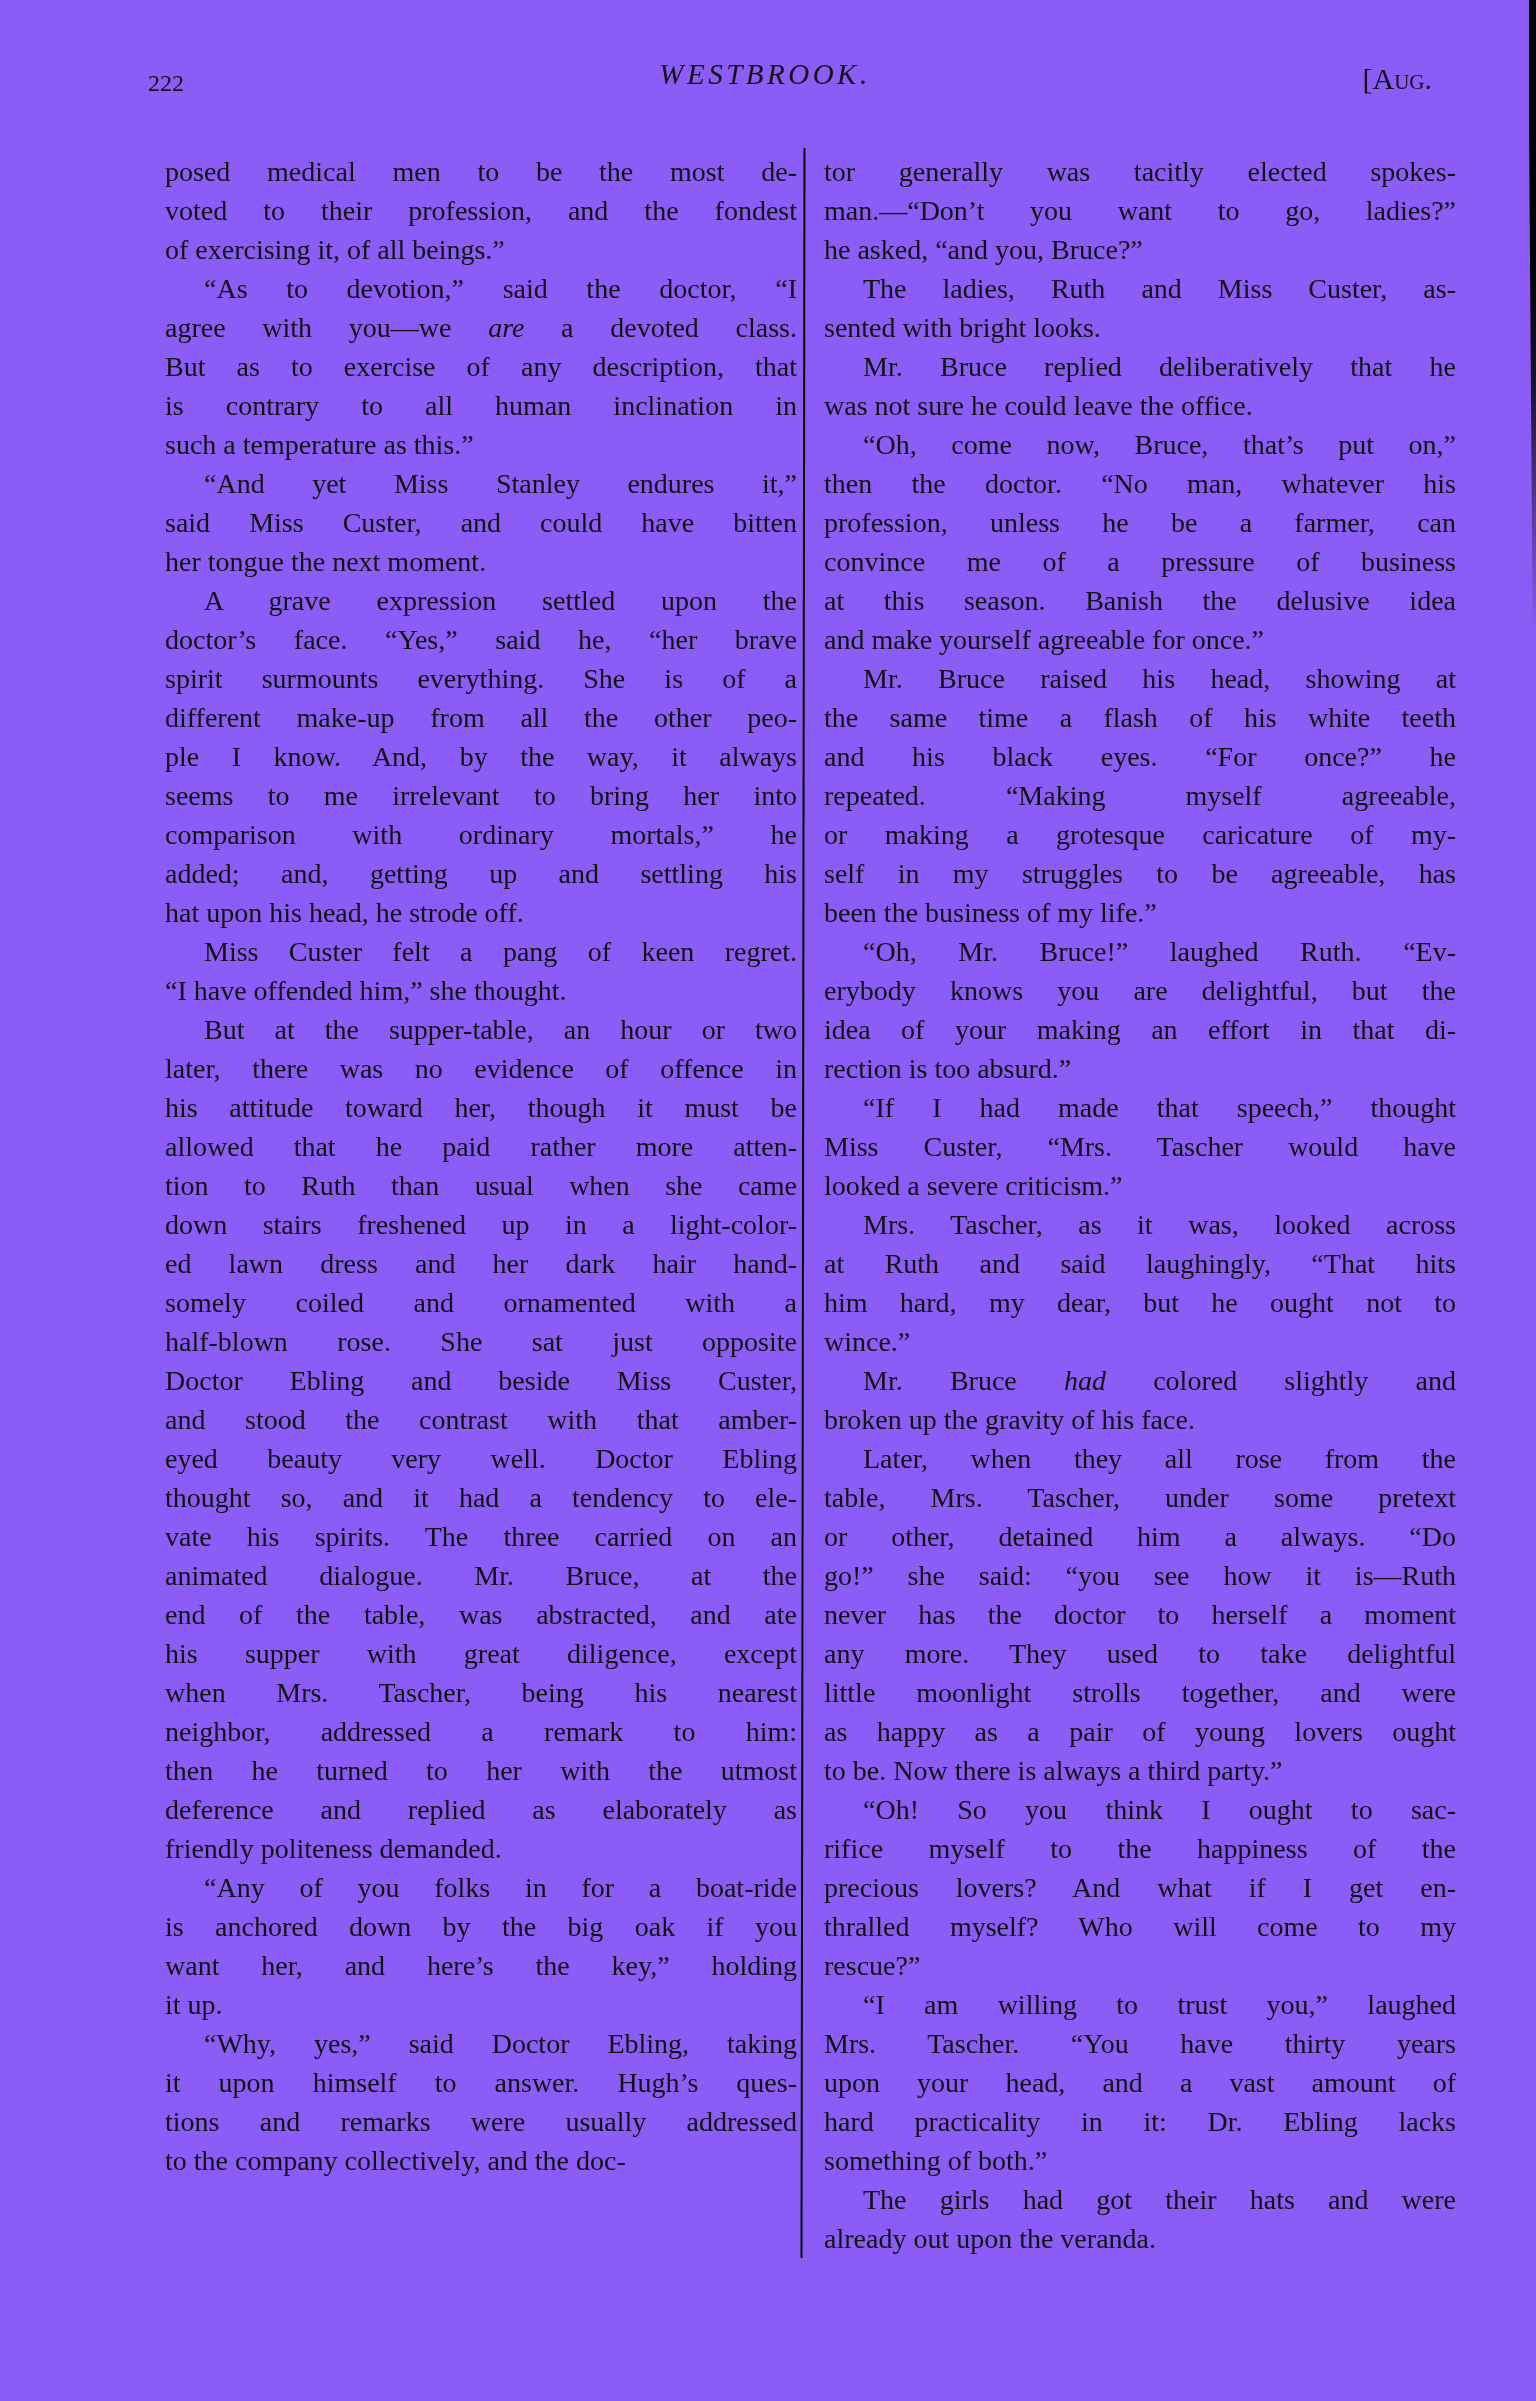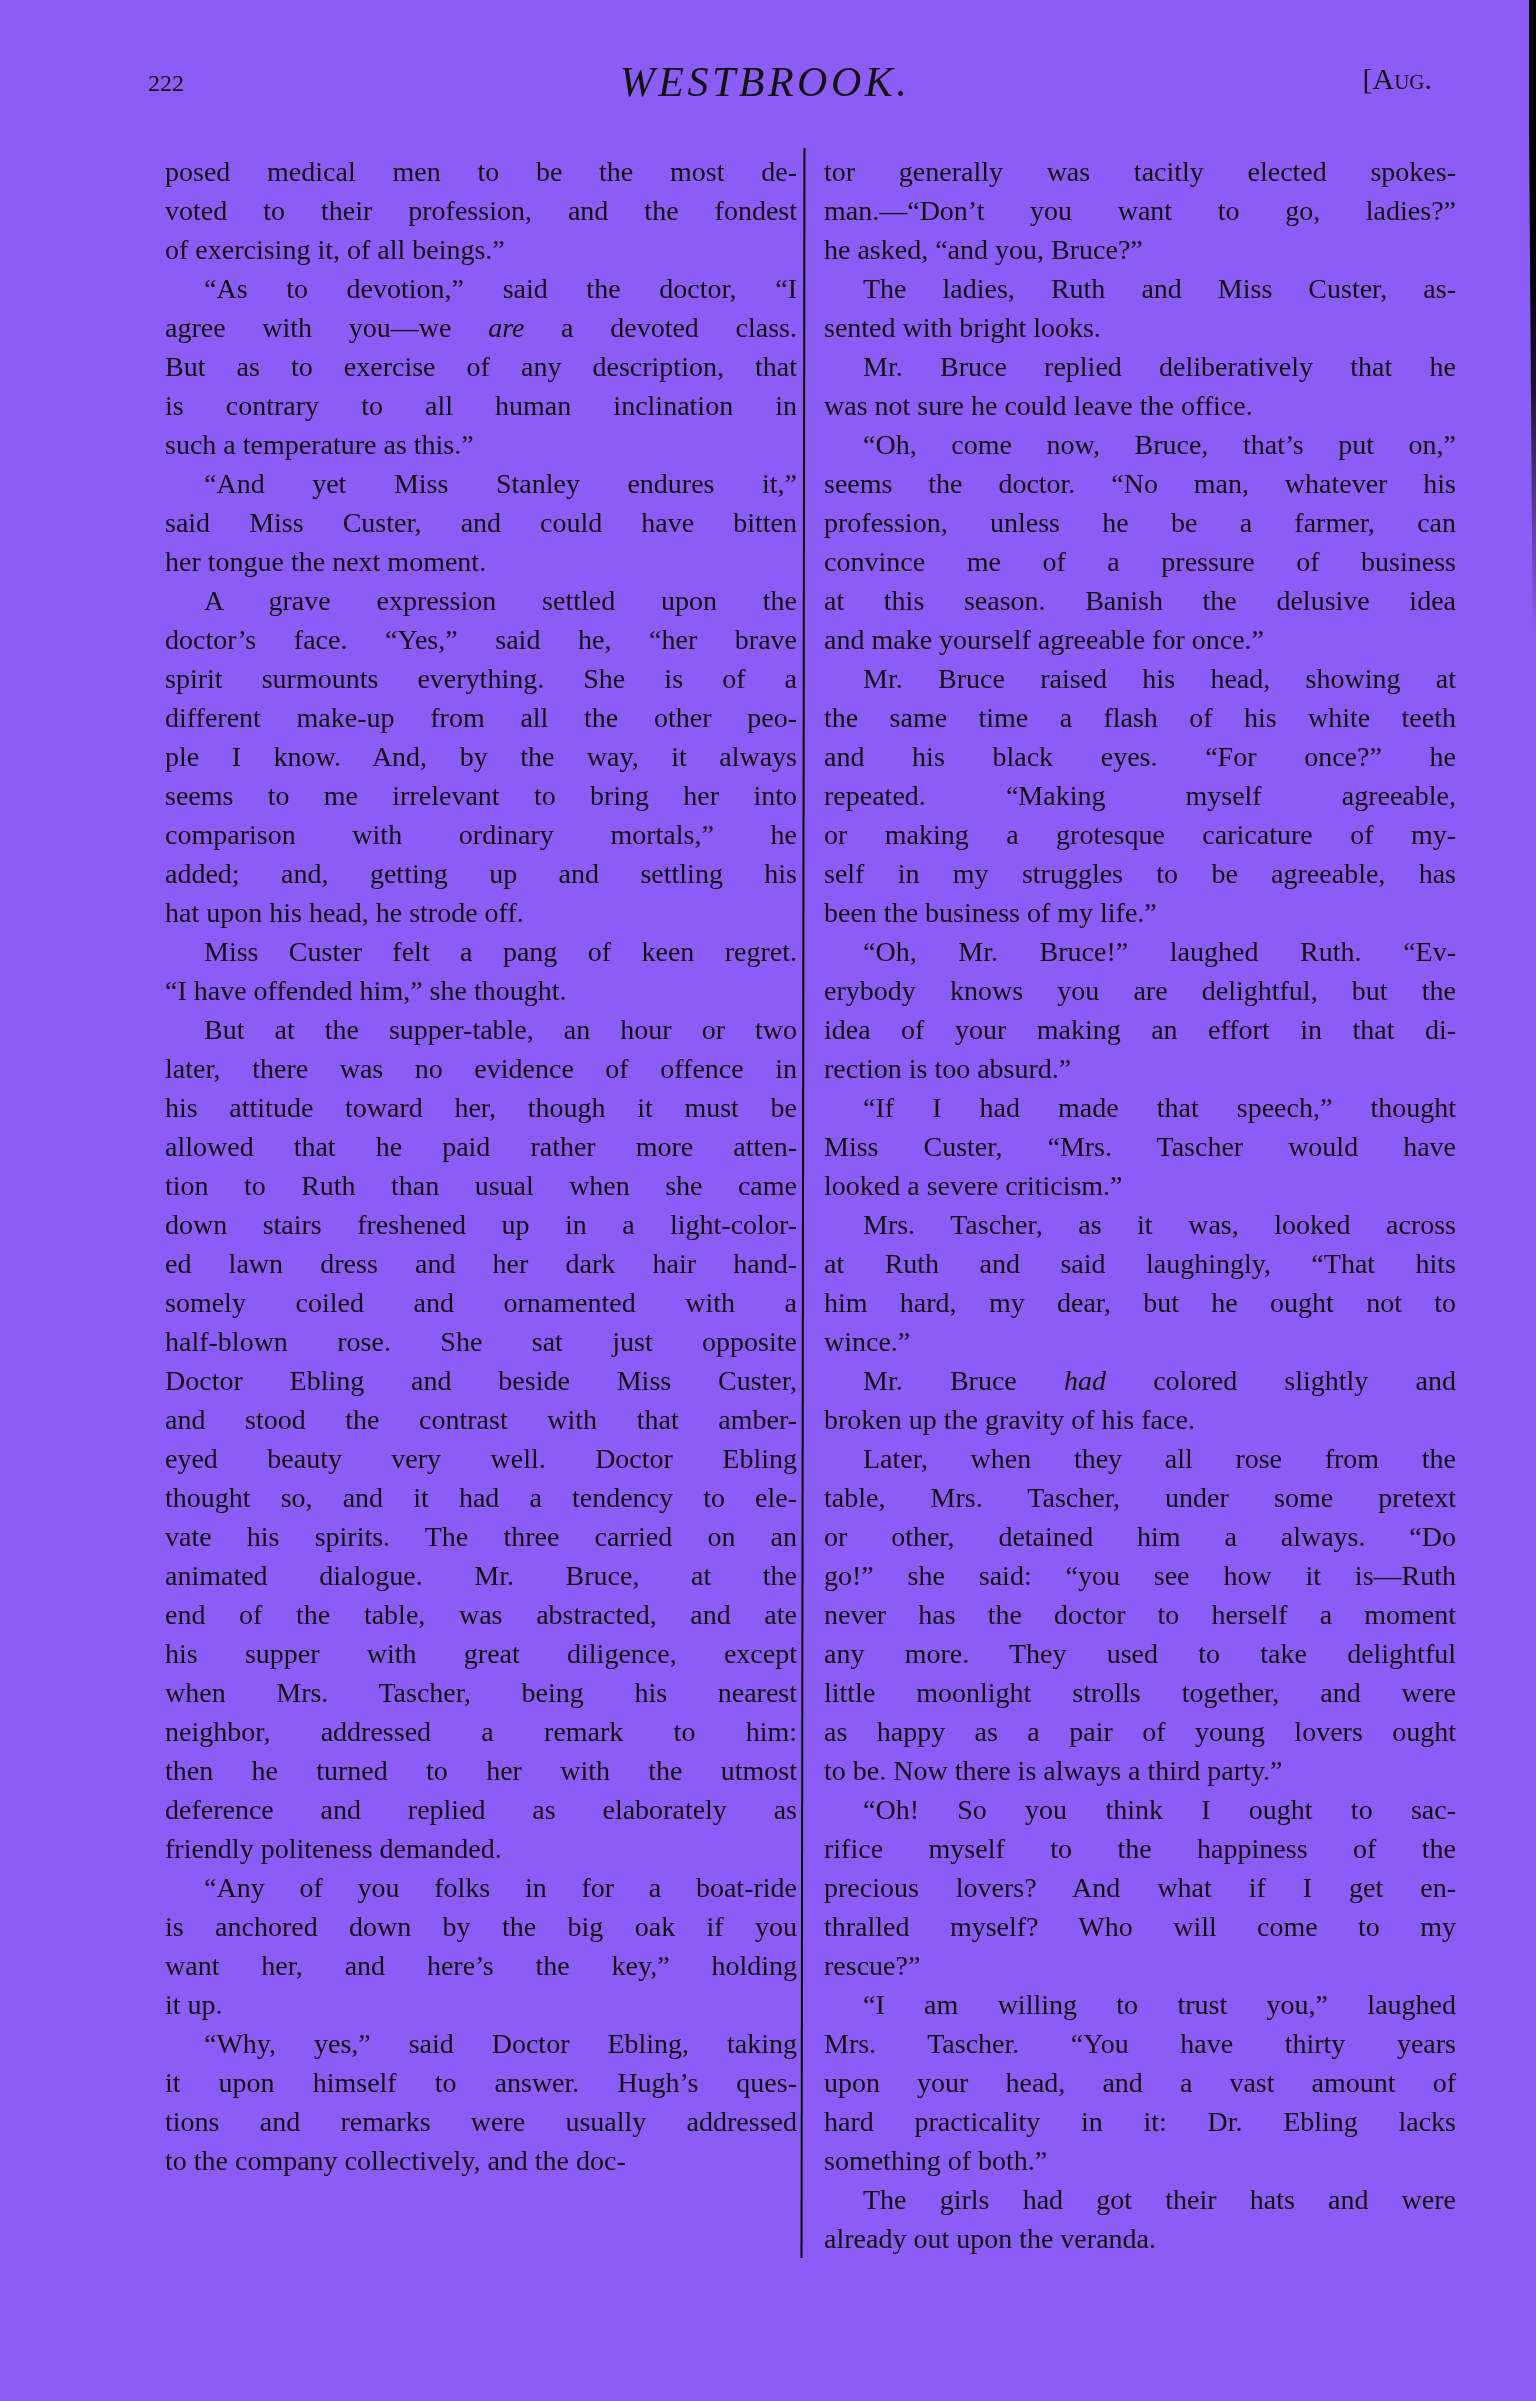--- a/index.html
+++ b/index.html
@@ -15,21 +15,21 @@
   
   .pagenum {
     position: absolute;
     left: 148px; top: 70px;
     font-size: 24px;
   }
   .title {
     position: absolute;
     left: 765px; top: 58px;
     transform: translateX(-50%);
-    font-size: 42px;
+    font-size: 29px;
     font-style: italic;
     letter-spacing: 3.5px;
     white-space: nowrap;
   }
   .issue {
     position: absolute;
     right: 104px; top: 62px;
     font-size: 30px;
     font-variant: small-caps;
     white-space: nowrap;
@@ -164,21 +164,21 @@
       <div class="para">
         <div class="line indent">The ladies, Ruth and Miss Custer, as-</div>
         <div class="line last">sented with bright looks.</div>
       </div>
       <div class="para">
         <div class="line indent">Mr. Bruce replied deliberatively that he</div>
         <div class="line last">was not sure he could leave the office.</div>
       </div>
       <div class="para">
         <div class="line indent">“Oh, come now, Bruce, that’s put on,”</div>
-        <div class="line">seems the doctor. “No man, whatever his</div>
+        <div class="line">then the doctor. “No man, whatever his</div>
         <div class="line">profession, unless he be a farmer, can</div>
         <div class="line">convince me of a pressure of business</div>
         <div class="line">at this season. Banish the delusive idea</div>
         <div class="line last">and make yourself agreeable for once.”</div>
       </div>
       <div class="para">
         <div class="line indent">Mr. Bruce raised his head, showing at</div>
         <div class="line">the same time a flash of his white teeth</div>
         <div class="line">and his black eyes. “For once?” he</div>
         <div class="line">repeated. “Making myself agreeable,</div>

